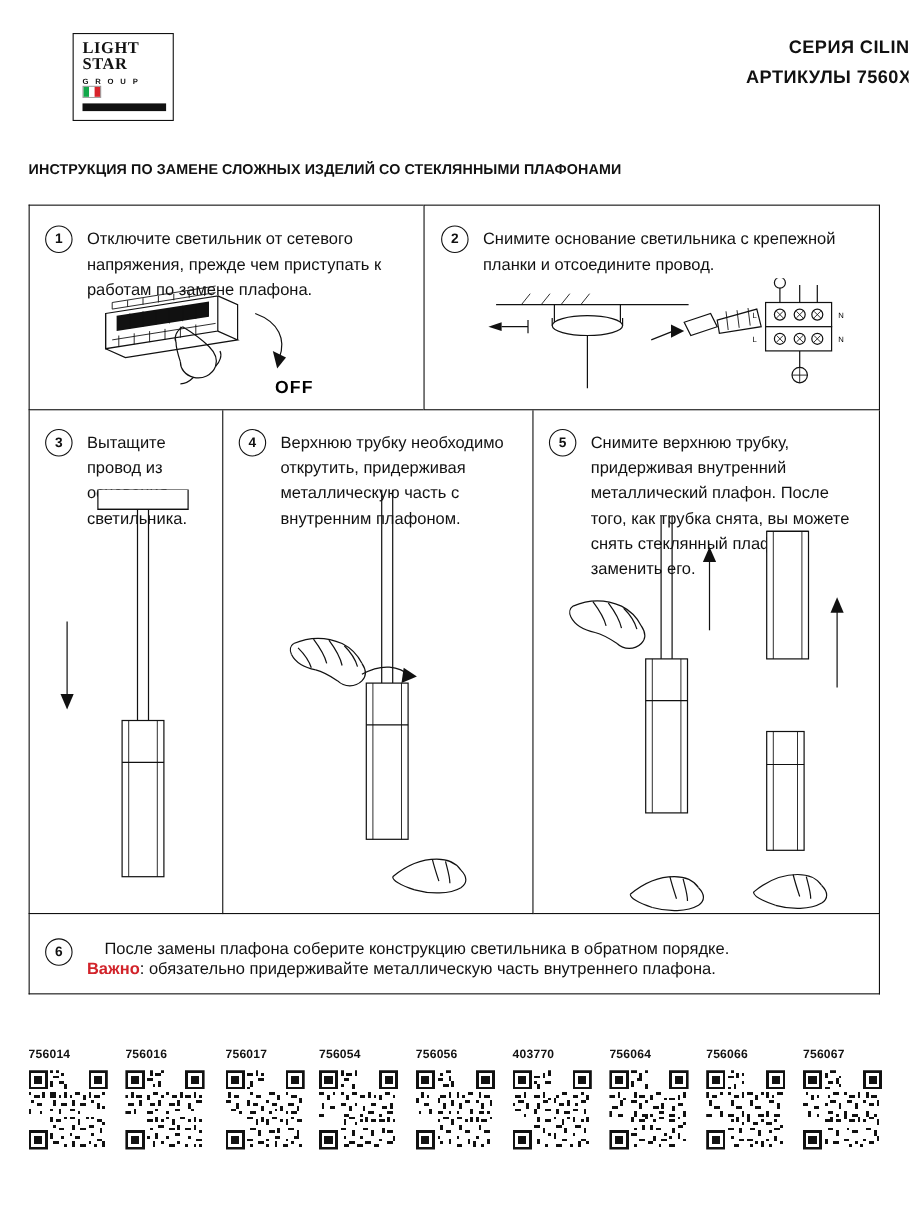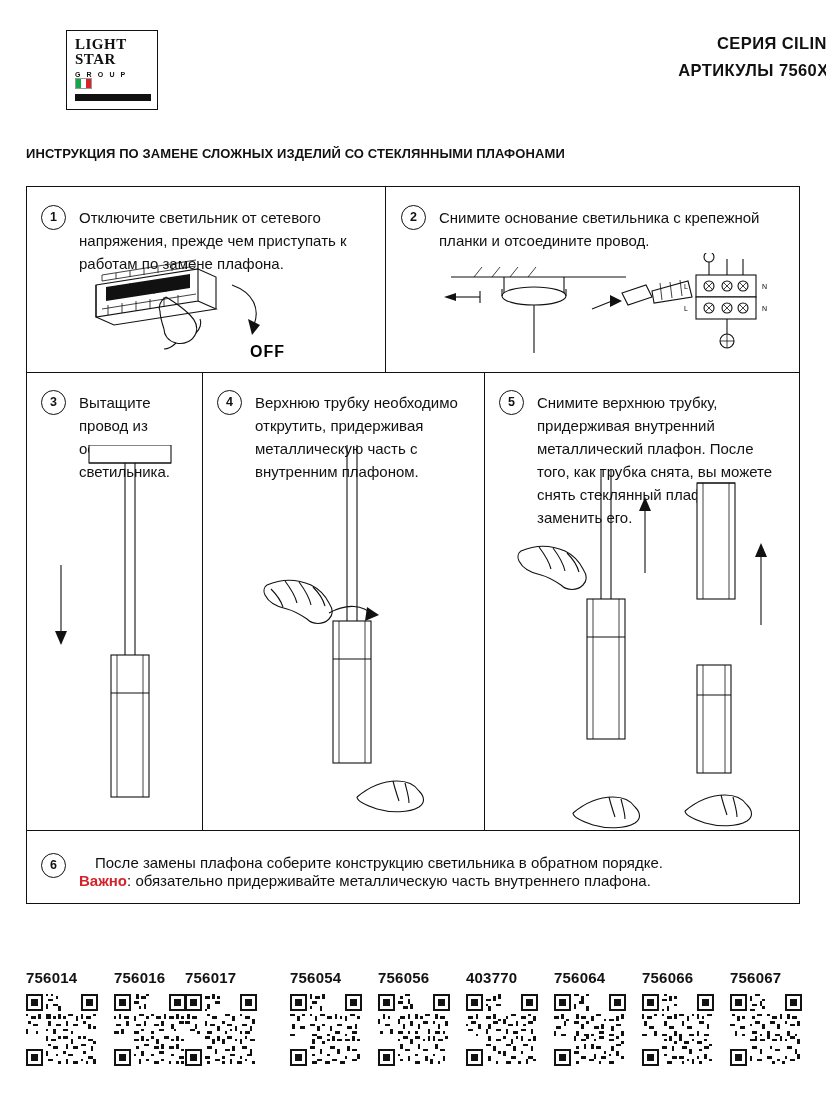--- a/index.html
+++ b/index.html
@@ -70,23 +70,22 @@
   }
   .ptext {
     position:absolute; font-size:15px; line-height:23px; color:#111;
   }
   .imp { color:#d2232a; font-weight:bold; }
 
   
   .qr-row { position:absolute; left:26px; top:953px; width:774px; height:120px; }
   .qr-cell { position:absolute; top:0; width:76px; }
   .qr-code-label {
-    font-size:15px; font-weight:bold; letter-spacing:0.2px; margin-bottom:8px;
+    font-size:11px; font-weight:bold; letter-spacing:0.2px; margin-bottom:8px;
     text-align:left;
-    margin-top:16px;
   }
   .qr-img { width:72px; height:72px; display:block; }
   .page-num {
     position:absolute; left:0; right:0; bottom:8px; text-align:center;
     font-size:9px; color:#666;
   }
   svg { display:block; }
   .ln { stroke:#111; stroke-width:1.1; fill:none; }
   .ln-thin { stroke:#111; stroke-width:0.8; fill:none; }
   .fill-w { fill:#fff; stroke:#111; stroke-width:1.1; }
@@ -534,21 +533,21 @@
             <rect x="13" y="26" width="1" height="1"></rect>
             <rect x="16" y="27" width="2" height="1"></rect>
             <rect x="19" y="26" width="1" height="1"></rect>
           <rect x="22" y="27" width="1" height="1"></rect>
             <rect x="25" y="27" width="1" height="1"></rect>
             <rect x="27" y="27" width="1" height="1"></rect>
         </g>
       </svg>
     </div>
 
-    <div class="qr-cell" style="left:159px;">
+    <div class="qr-cell" style="left:179px;">
       <div class="qr-code-label">756017</div>
       <svg class="qr-img" viewBox="0 0 29 29" shape-rendering="crispEdges">
         <rect width="29" height="29" fill="#fff"></rect>
         <g fill="#111">
           <rect x="0" y="0" width="7" height="7"></rect>
             <rect x="1" y="1" width="5" height="5" fill="#fff"></rect>
             <rect x="2" y="2" width="3" height="3"></rect>
           <rect x="22" y="0" width="7" height="7"></rect>
             <rect x="23" y="1" width="5" height="5" fill="#fff"></rect>
             <rect x="24" y="2" width="3" height="3"></rect>

